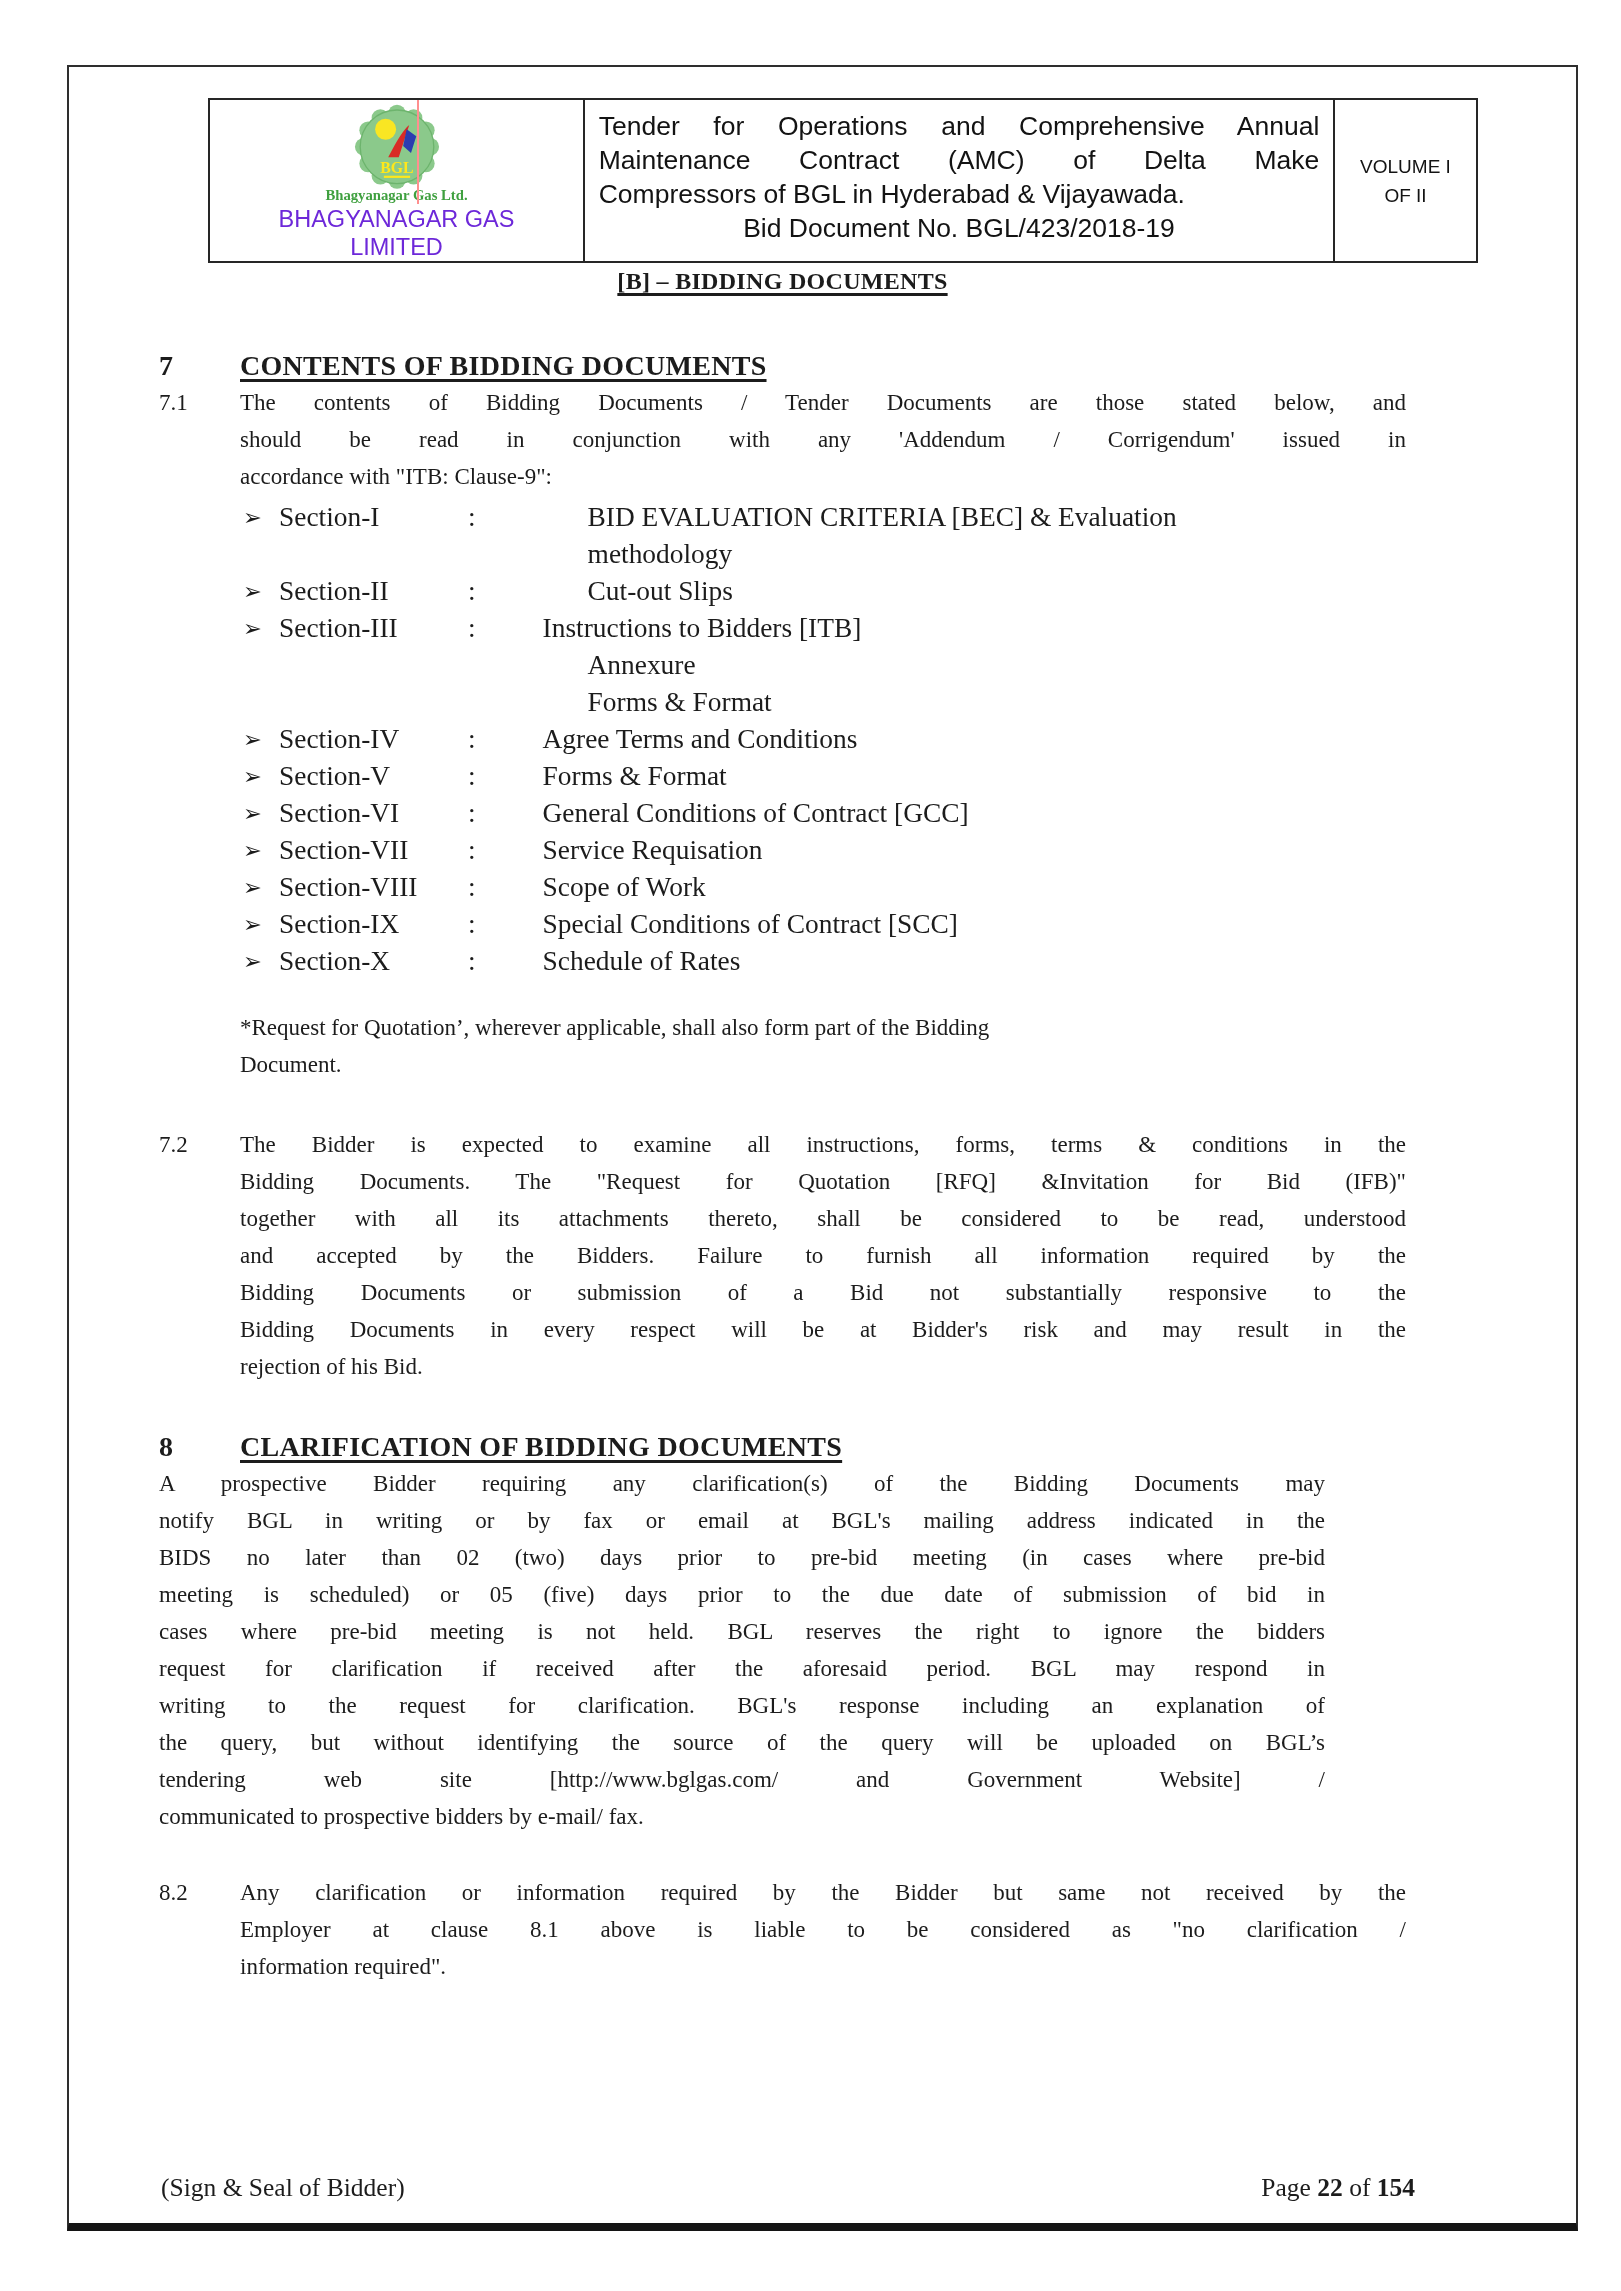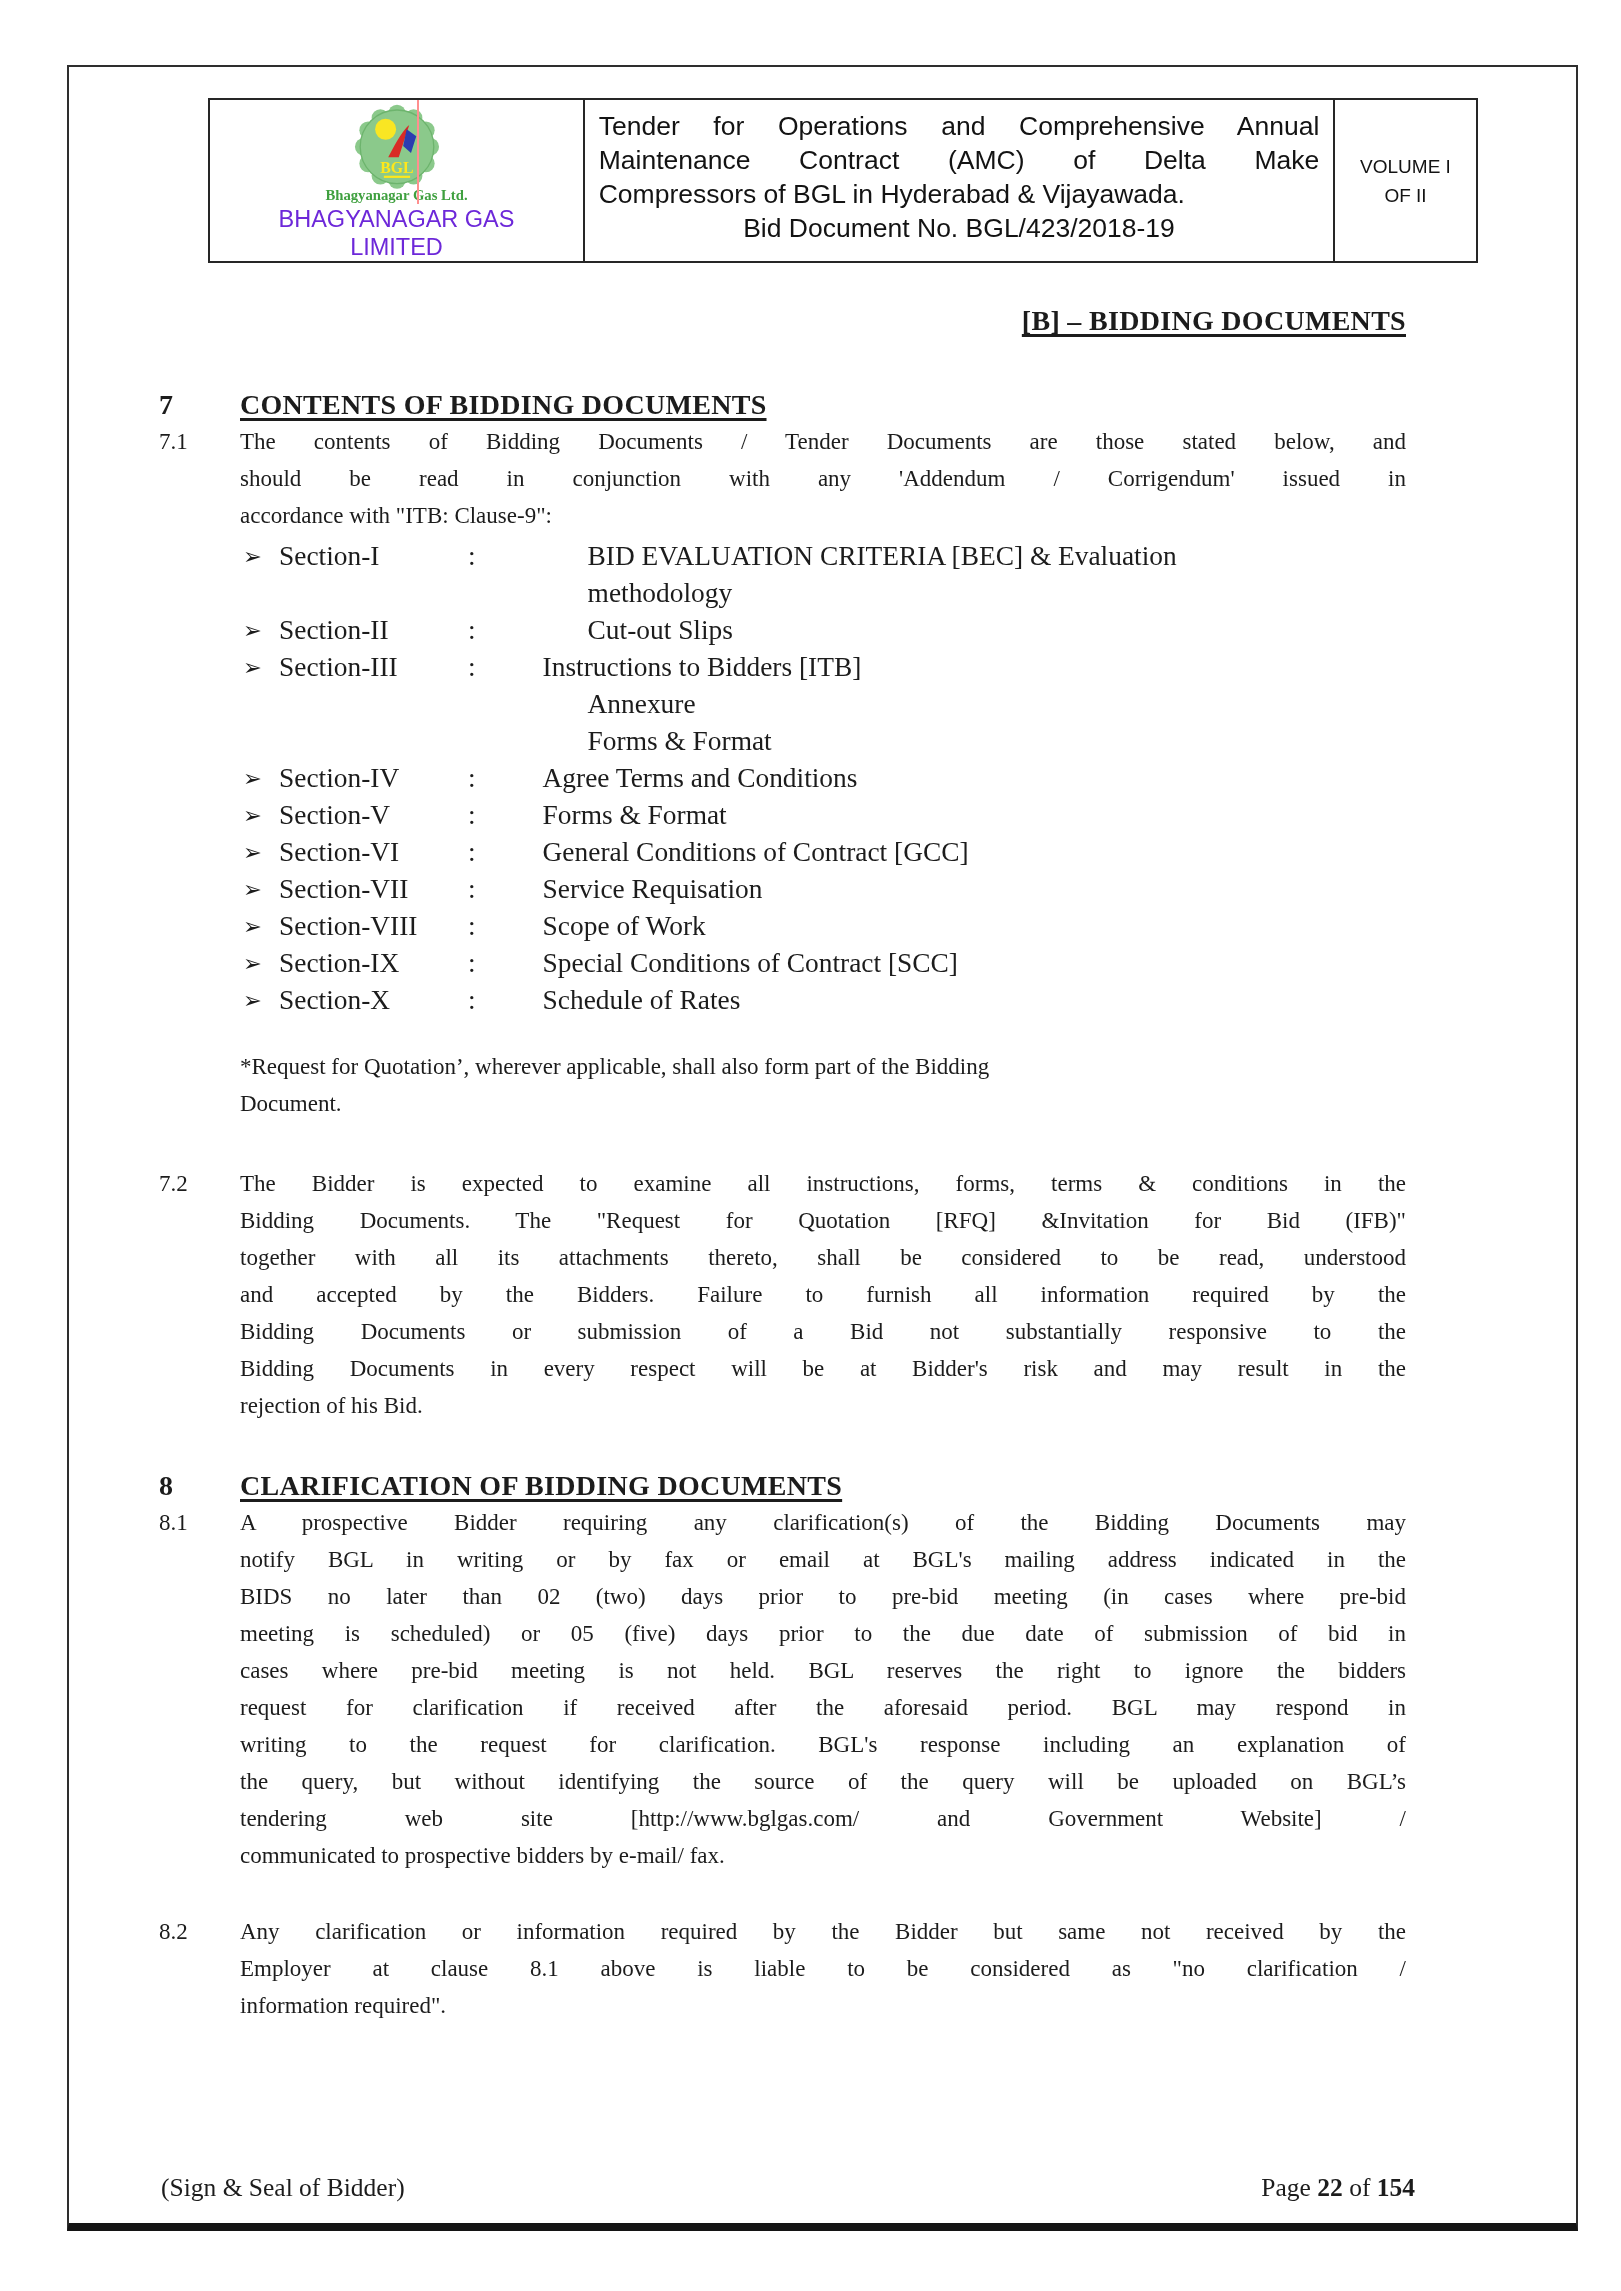--- a/index.html
+++ b/index.html
@@ -42,21 +42,21 @@
   .hdr-title .jline:nth-child(-n+2) { text-align:justify; text-align-last:justify; }
   .hdr-title .jline:nth-child(3) { text-align:left; }
   .hdr-title .jline:nth-child(4) { text-align:center; }
   .vol-cell {
     flex:1; display:flex; flex-direction:column; align-items:center; justify-content:center;
     font-family:"Liberation Sans", sans-serif; font-size:19px; line-height:29px; color:#131313;
   }
 
   
   .doc-heading {
-    margin-top:39px; text-align:right; font-weight:bold; font-size:28px; line-height:37px;
+    text-align:center; font-weight:bold; font-size:24px; line-height:37px;
     text-decoration:underline; text-decoration-thickness:2.9px; text-underline-offset:3.9px;
     letter-spacing:0.3px;
   }
   .h-row { display:flex; font-size:28px; font-weight:bold; line-height:37px; }
   .h-row .num { width:81px; flex:none; }
   .h-row .ttl { text-decoration:underline; text-decoration-thickness:2.9px; text-underline-offset:3.9px; letter-spacing:0.3px; }
   .s7 { margin-top:47px; }
   .s8 { margin-top:43px; }
 
   .clause { display:flex; font-size:23px; line-height:37px;justify-content:space-between; }
@@ -251,21 +251,20 @@
         <div class="jline">rejection of his Bid.</div>
       </div>
   </div>
 
   <div class="h-row s8">
     <span class="num">8</span>
     <span class="ttl">CLARIFICATION OF BIDDING DOCUMENTS</span>
   </div>
 
   <div class="clause">
-    <span class="num">8.1</span>
     <div class="body just">
         <div class="jline">A prospective Bidder requiring any clarification(s) of the Bidding Documents may</div>
         <div class="jline">notify BGL in writing or by fax or email at BGL's mailing address indicated in the</div>
         <div class="jline">BIDS no later than 02 (two) days prior to pre-bid meeting (in cases where pre-bid</div>
         <div class="jline">meeting is scheduled) or 05 (five) days prior to the due date of submission of bid in</div>
         <div class="jline">cases where pre-bid meeting is not held. BGL reserves the right to ignore the bidders</div>
         <div class="jline">request for clarification if received after the aforesaid period. BGL may respond in</div>
         <div class="jline">writing to the request for clarification. BGL's response including an explanation of</div>
         <div class="jline">the query, but without identifying the source of the query will be uploaded on BGL’s</div>
         <div class="jline">tendering web site [http://www.bglgas.com/ and Government Website] /</div>

